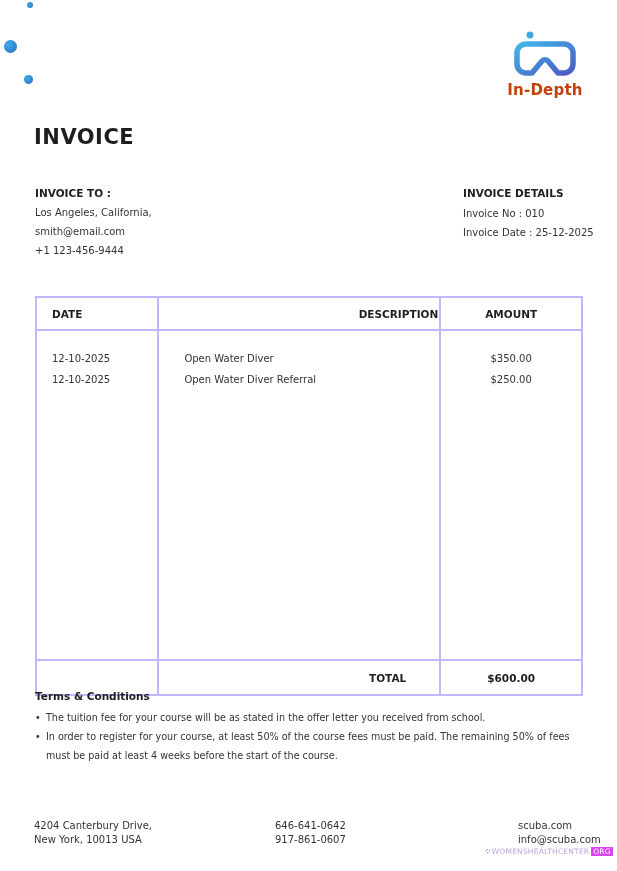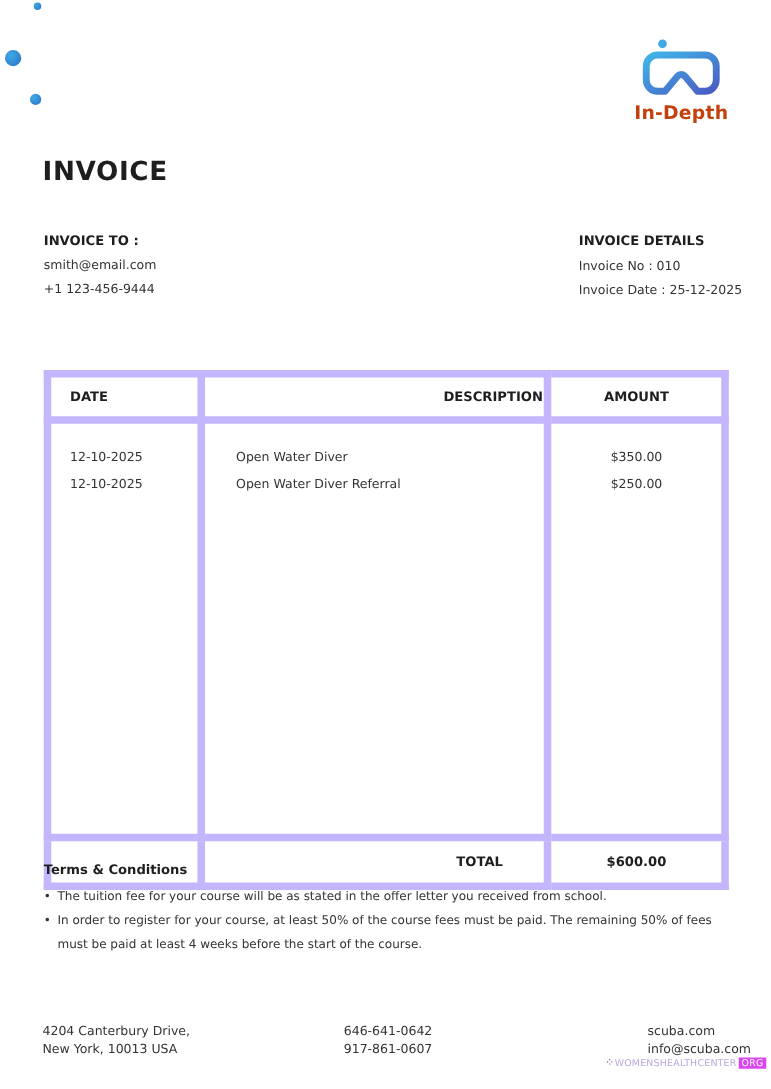--- a/index.html
+++ b/index.html
@@ -11,21 +11,21 @@
   .dot { position:absolute; border-radius:50%;
     background:radial-gradient(circle at 35% 35%, #3fa9e6, #2a6fc4); }
   .logo { position:absolute; left:503px; top:30px; width:84px; text-align:center; }
   .logo svg { display:block; margin:0 auto; }
   .logo-text { font-size:15px; font-weight:bold; color:#c2410c; margin-top:3px; letter-spacing:0.2px; }
   .title { position:absolute; left:34px; top:125px; font-size:21px; font-weight:bold; color:#1e1e1e; letter-spacing:0.5px; }
   .bill-to { position:absolute; left:35px; top:184px; font-size:10px; line-height:19px; color:#333; }
   .bill-to .hd, .details .hd { font-weight:bold; font-size:10.5px; color:#1e1e1e; }
   .details { position:absolute; left:463px; top:184px; font-size:10px; line-height:19.5px; color:#333; }
   table.items { position:absolute; left:35px; top:296px; width:548px; border-collapse:collapse; font-size:10px; }
-  table.items td, table.items th { border:6px solid #c4b5fd; }
+  table.items td, table.items th { border:2px solid #c4b5fd; }
   table.items th { height:29px; font-weight:bold; font-size:10.5px; color:#1e1e1e; }
   .c1 { width:115px; } .c2 { width:280px; } .c3 { width:150px; }
   .th-date { text-align:left; padding-left:15px; }
   .th-desc { text-align:right; padding-left:24px; }
   .th-amt { }
   .body-row td { height:310px; vertical-align:top; padding-top:17px; line-height:21px; color:#333; }
   .body-row .d { padding-left:15px; }
   .body-row .s { padding-left:25px; }
   .body-row .a { text-align:center; }
   .total-row td { height:31px; font-size:10.5px; }
@@ -59,20 +59,21 @@
     <circle cx="18" cy="5" r="3.5" fill="#3fa9e6"></circle>
     <path d="M14 14 H52 a9 9 0 0 1 9 9 V34 a9 9 0 0 1 -9 9 H46 L36 31 a4 4 0 0 0 -6 0 L20 43 H14 a9 9 0 0 1 -9 -9 V23 a9 9 0 0 1 9 -9 Z" fill="none" stroke="url(#lg)" stroke-width="5.5" stroke-linejoin="round"></path>
   </svg>
   <div class="logo-text">In-Depth</div>
 </div>
 
 <div class="title">INVOICE</div>
 
 <div class="bill-to">
   <div class="hd">INVOICE TO :</div>
+  <div>Los Angeles, California,</div>
   <div>smith@email.com</div>
   <div>+1 123-456-9444</div>
 </div>
 
 <div class="details">
   <div class="hd">INVOICE DETAILS</div>
   <div>Invoice No : 010</div>
   <div>Invoice Date : 25-12-2025</div>
 </div>
 

